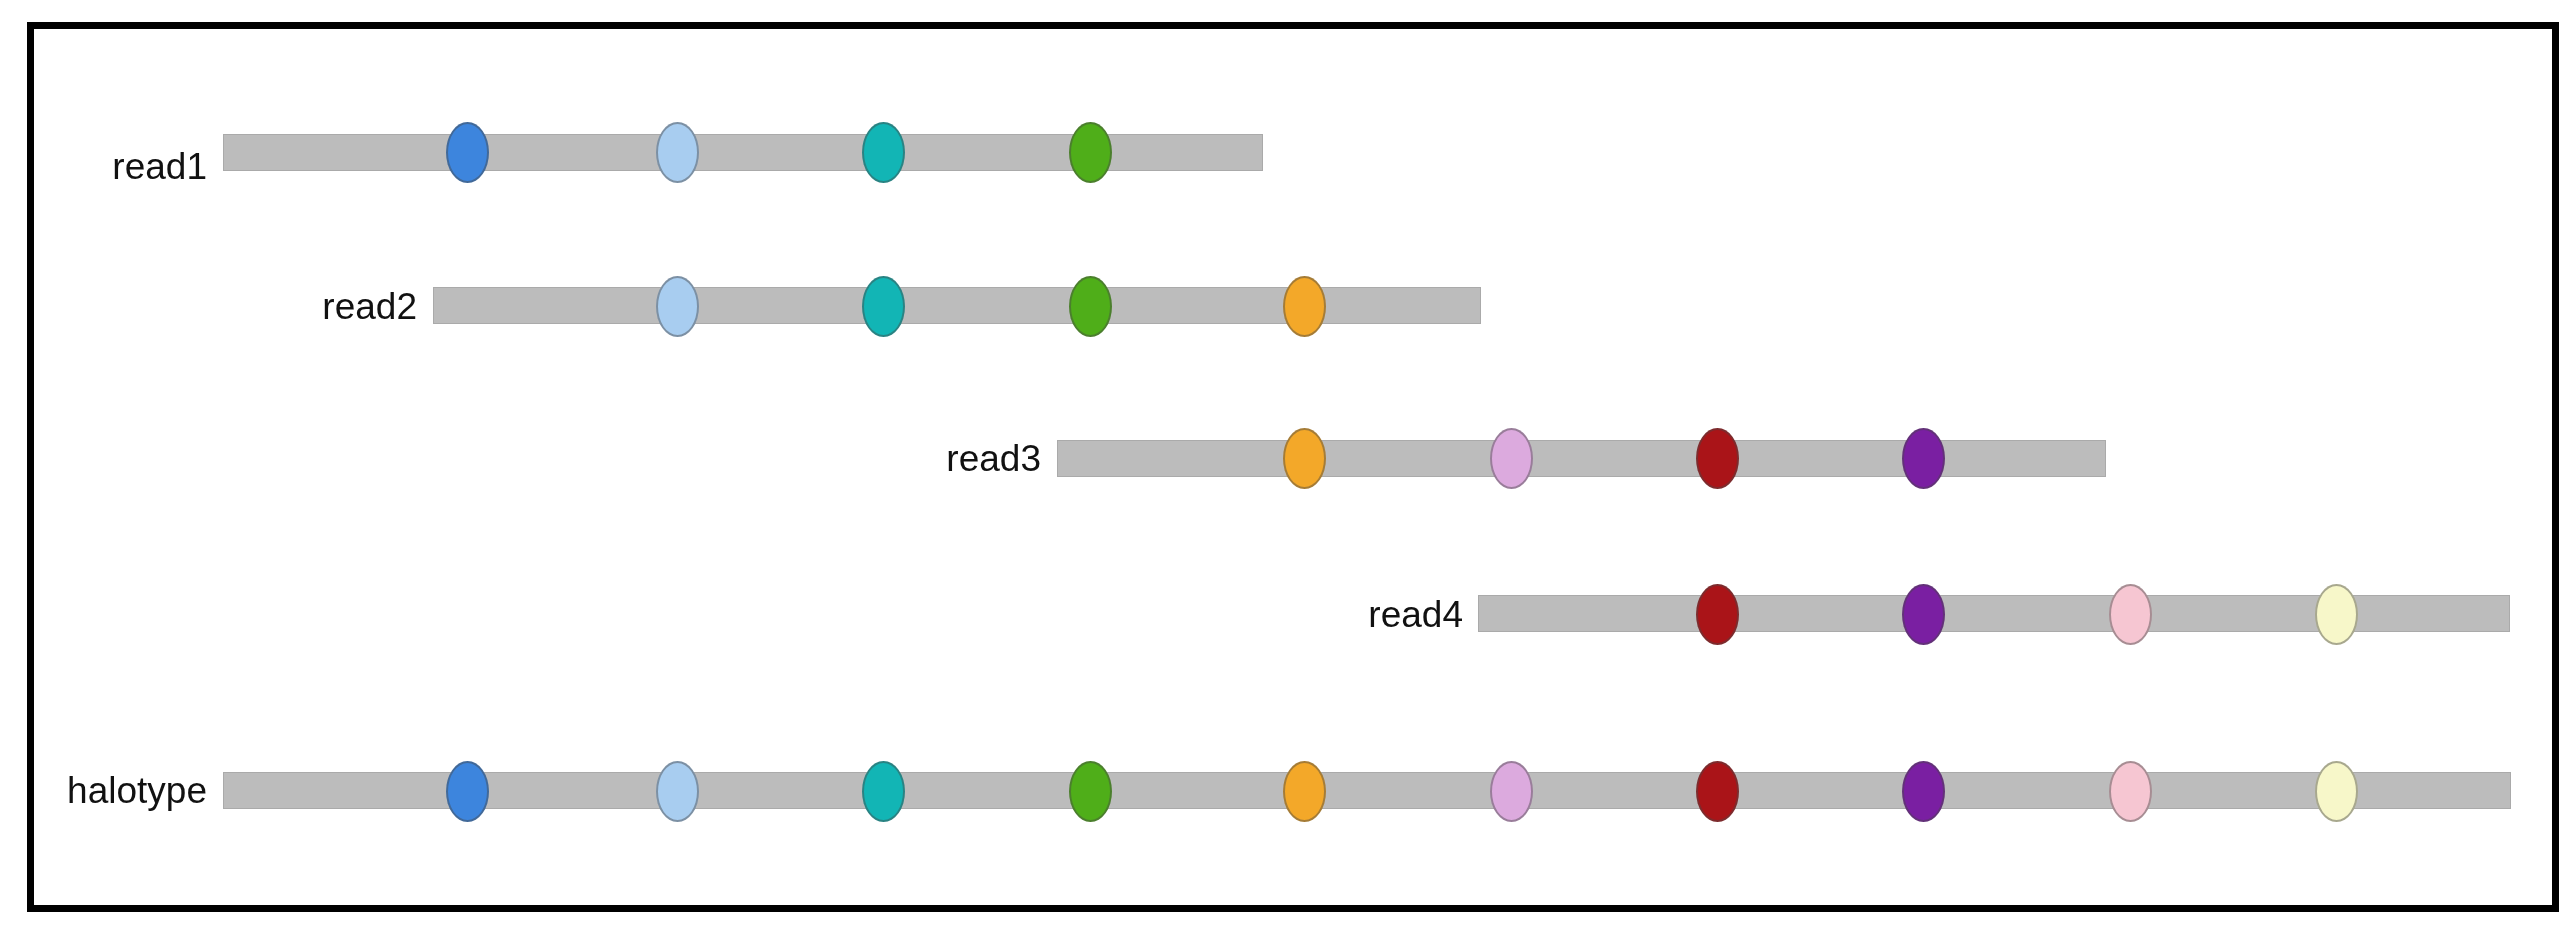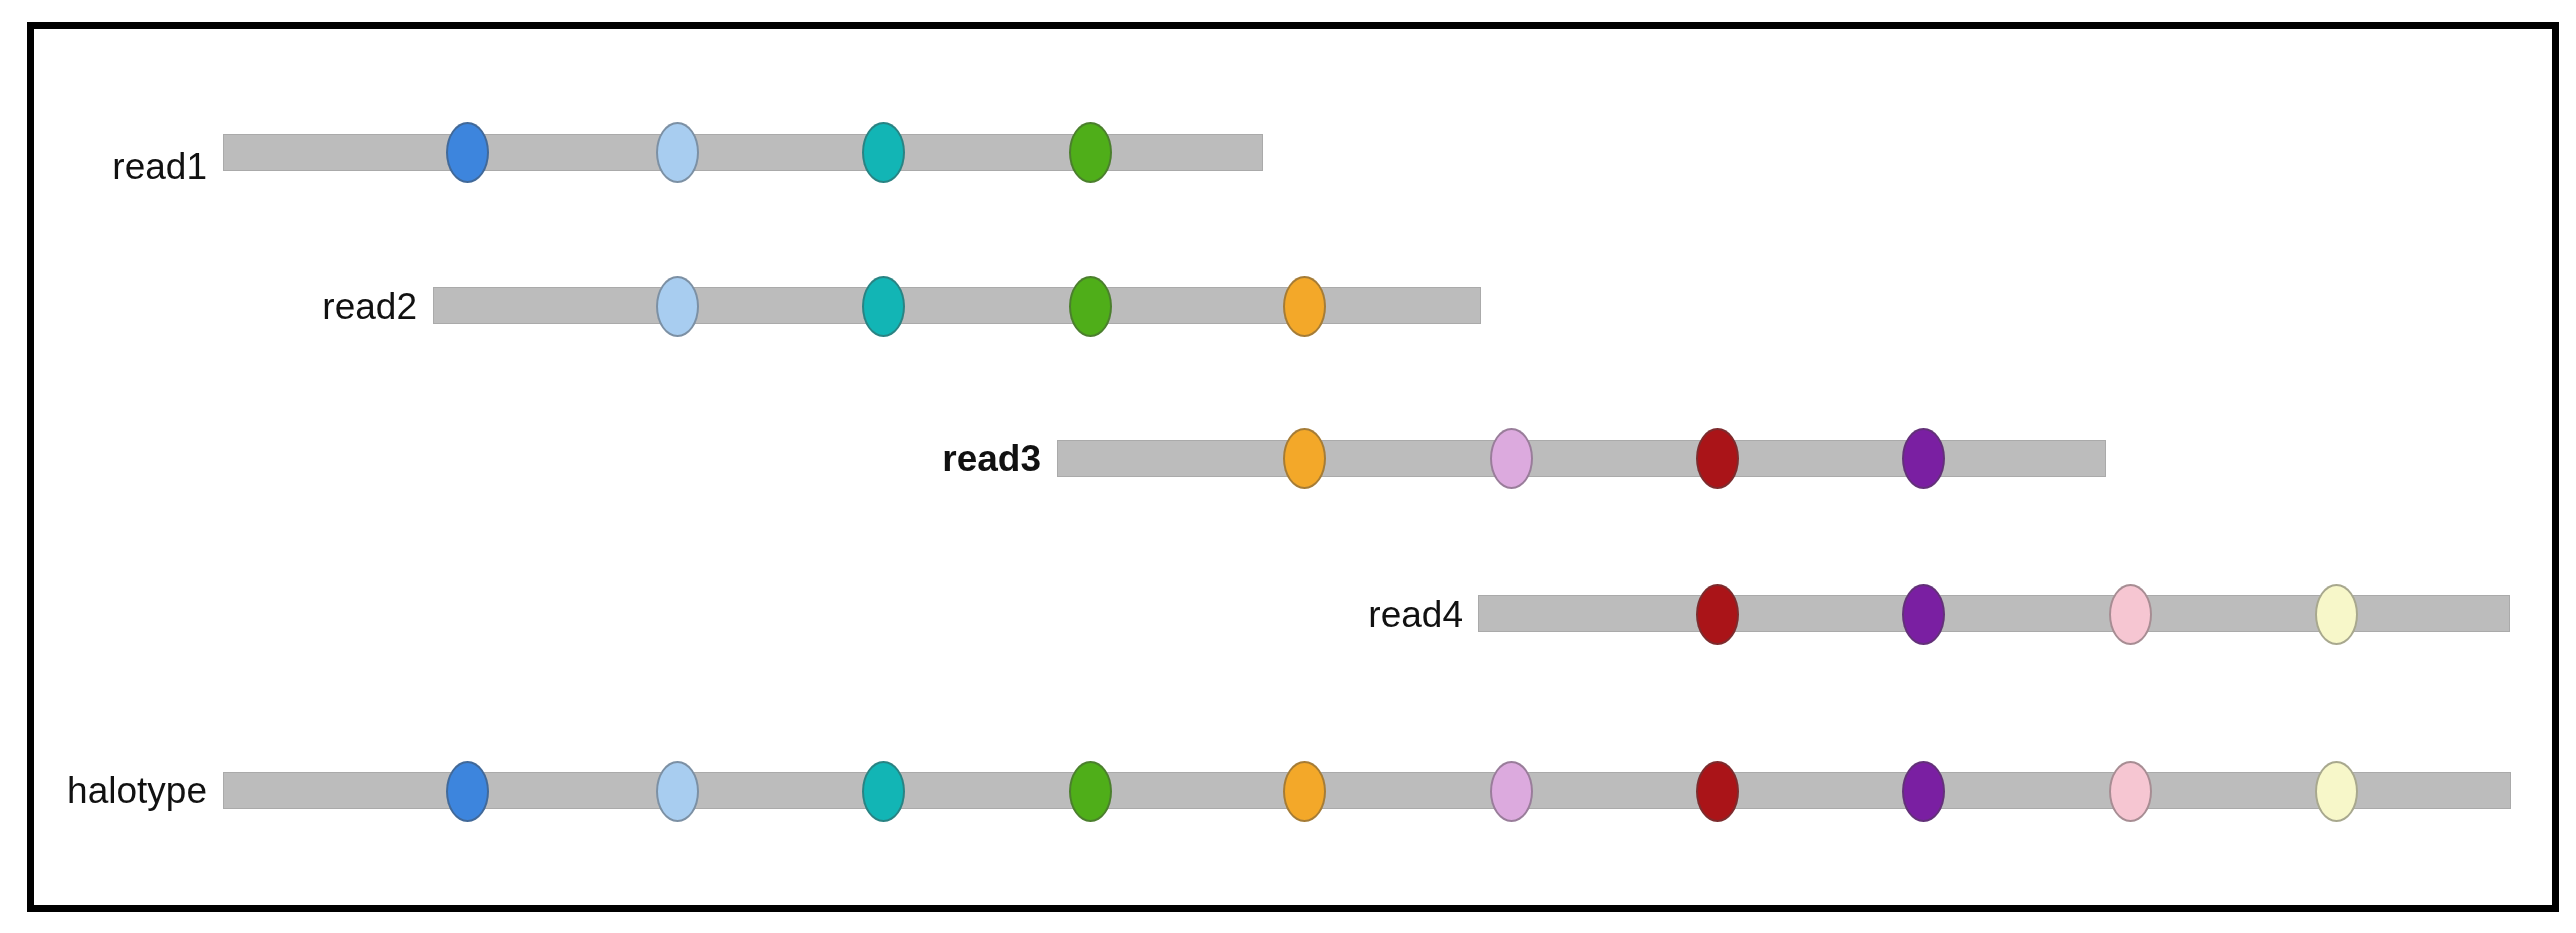--- a/index.html
+++ b/index.html
@@ -52,21 +52,21 @@
       </div>
       <div>
         <div class="row-label" style="right: 2159px; top: 281px; height: 51px; line-height: 51px; font-size: 37px; color: rgb(17, 17, 17); margin-left: 36px;">read2</div>
         <div class="read-bar" style="left: 433px; top: 287px; width: 1048px; height: 37px; background: rgb(188, 188, 188); border: 1px solid rgb(170, 170, 170);"></div>
         <div class="allele-marker" style="left: 656px; top: 276px; width: 43px; height: 61px; background: rgb(168, 205, 240); border: 2px solid rgba(70, 70, 70, 0.45);"></div>
         <div class="allele-marker" style="left: 862px; top: 276px; width: 43px; height: 61px; background: rgb(18, 181, 181); border: 2px solid rgba(70, 70, 70, 0.45);"></div>
         <div class="allele-marker" style="left: 1069px; top: 276px; width: 43px; height: 61px; background: rgb(79, 174, 25); border: 2px solid rgba(70, 70, 70, 0.45);"></div>
         <div class="allele-marker" style="left: 1283px; top: 276px; width: 43px; height: 61px; background: rgb(243, 168, 41); border: 2px solid rgba(70, 70, 70, 0.45);"></div>
       </div>
       <div>
-        <div class="row-label" style="right: 1535px; top: 433px; height: 51px; line-height: 51px; font-size: 37px; color: rgb(17, 17, 17); font-weight: bold;">read3</div>
+        <div class="row-label" style="right: 1535px; top: 433px; height: 51px; line-height: 51px; font-size: 37px; color: rgb(17, 17, 17);">read3</div>
         <div class="read-bar" style="left: 1057px; top: 440px; width: 1049px; height: 37px; background: rgb(188, 188, 188); border: 1px solid rgb(170, 170, 170);"></div>
         <div class="allele-marker" style="left: 1283px; top: 428px; width: 43px; height: 61px; background: rgb(243, 168, 41); border: 2px solid rgba(70, 70, 70, 0.45);"></div>
         <div class="allele-marker" style="left: 1490px; top: 428px; width: 43px; height: 61px; background: rgb(220, 170, 222); border: 2px solid rgba(70, 70, 70, 0.45);"></div>
         <div class="allele-marker" style="left: 1696px; top: 428px; width: 43px; height: 61px; background: rgb(170, 20, 24); border: 2px solid rgba(70, 70, 70, 0.45);"></div>
         <div class="allele-marker" style="left: 1902px; top: 428px; width: 43px; height: 61px; background: rgb(122, 31, 162); border: 2px solid rgba(70, 70, 70, 0.45);"></div>
       </div>
       <div>
         <div class="row-label" style="right: 1113px; top: 589px; height: 51px; line-height: 51px; font-size: 37px; color: rgb(17, 17, 17); margin-left: 8px;">read4</div>
         <div class="read-bar" style="left: 1478px; top: 595px; width: 1032px; height: 37px; background: rgb(188, 188, 188); border: 1px solid rgb(170, 170, 170);"></div>
         <div class="allele-marker" style="left: 1696px; top: 584px; width: 43px; height: 61px; background: rgb(170, 20, 24); border: 2px solid rgba(70, 70, 70, 0.45);"></div>

